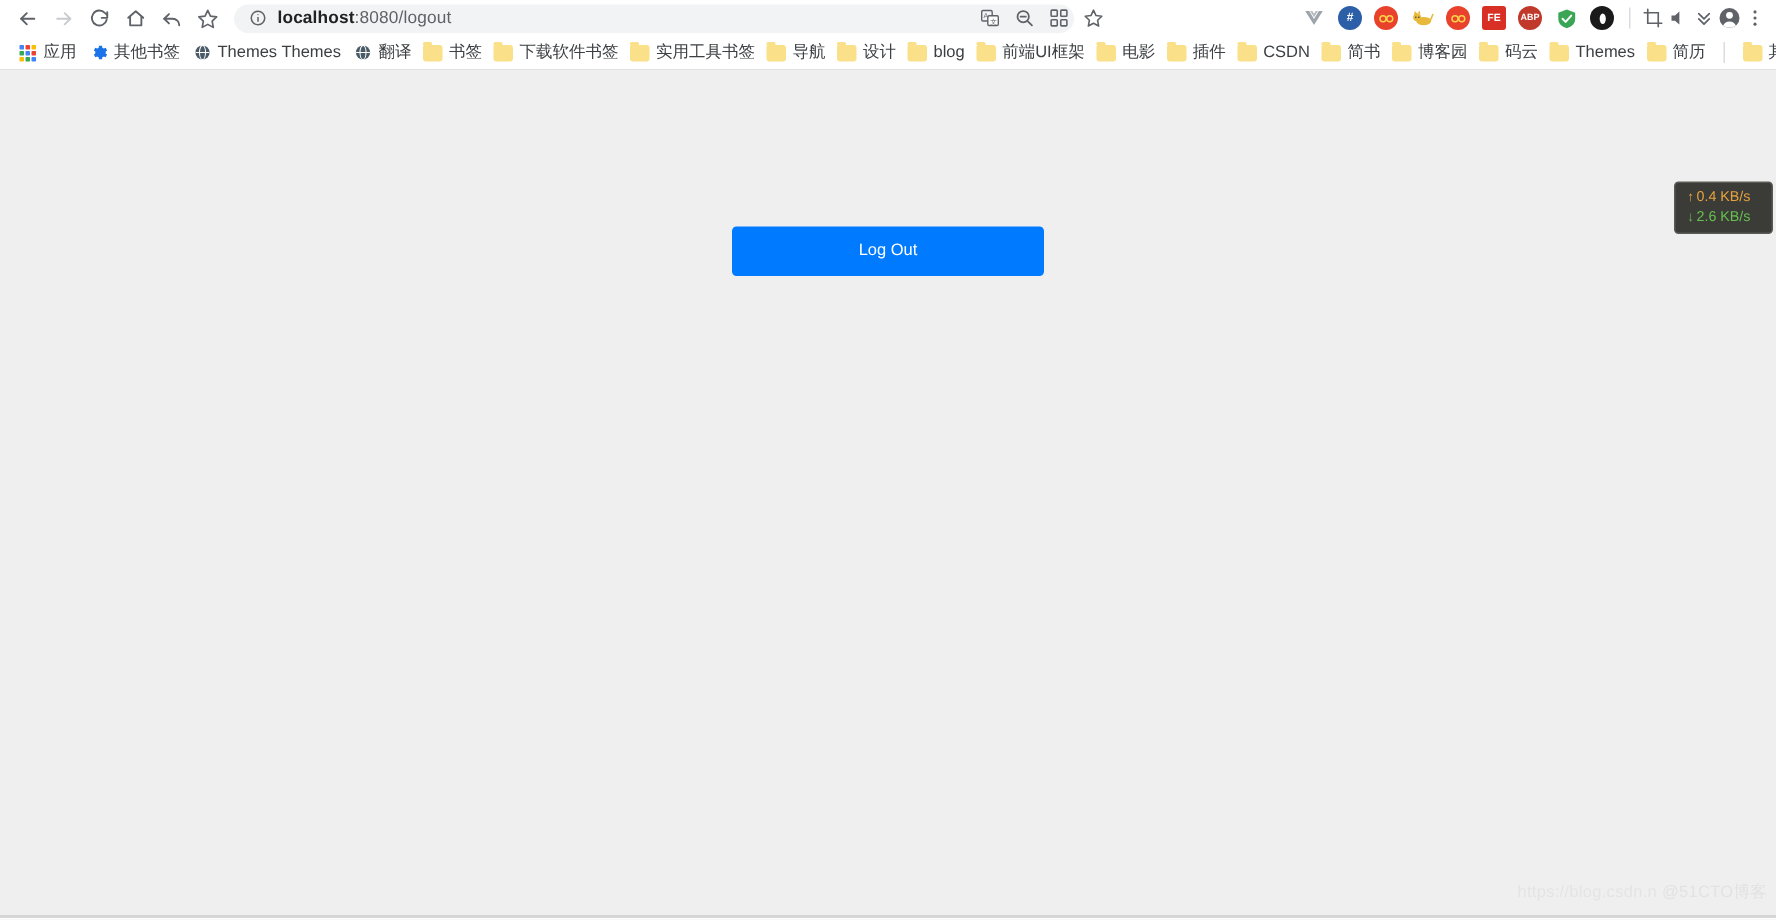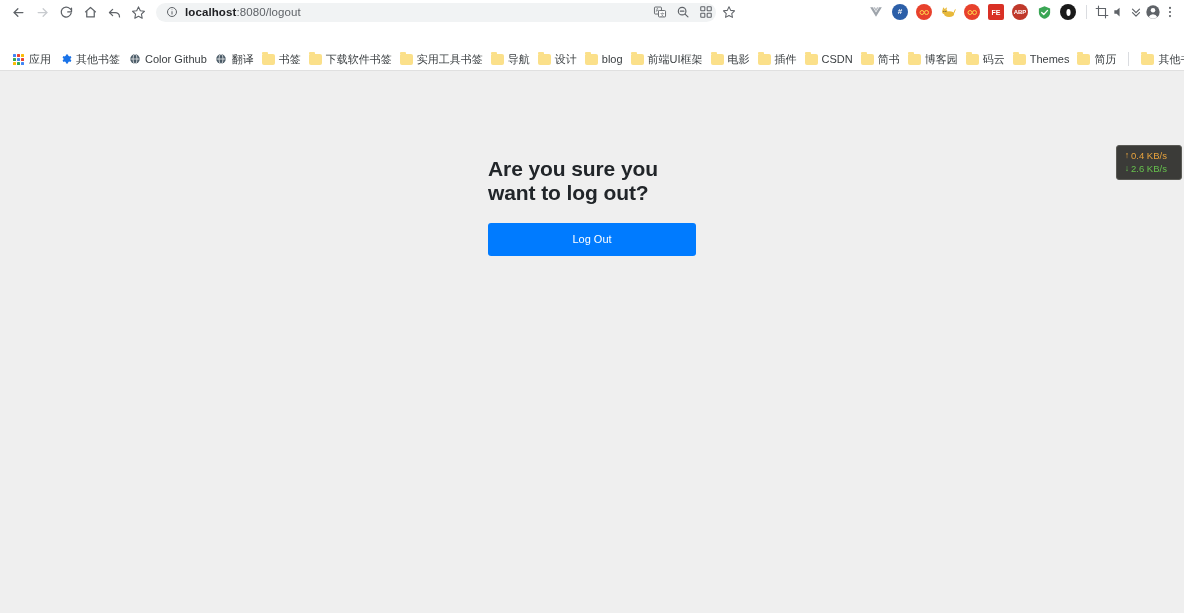--- a/index.html
+++ b/index.html
@@ -123,21 +123,20 @@
   
   .bookmarks-bar {
     height: 23px;
     display: flex;
     align-items: center;
     padding: 0 6px 0 8px;
     box-sizing: border-box;
     background: #ffffff;
     border-bottom: 1px solid #e0e0e0;
     position: relative;
-    margin-top: 24px;
   }
   .bm-item {
     display: flex;
     align-items: center;
     height: 19px;
     padding: 0 4px;
     border-radius: 3px;
     flex: 0 0 auto;
     white-space: nowrap;
   }
@@ -497,21 +496,21 @@
     </div>
 
     <div class="bm-item">
       <span class="bm-icon">
         <svg width="12" height="12" viewBox="0 0 24 24">
           <circle cx="12" cy="12" r="9.5" fill="#4a5a66"></circle>
           <ellipse cx="12" cy="12" rx="4" ry="9.5" fill="none" stroke="#ffffff" stroke-width="1.4"></ellipse>
           <line x1="2.8" y1="12" x2="21.2" y2="12" stroke="#ffffff" stroke-width="1.4"></line>
         </svg>
       </span>
-      <span class="bm-label">Color Github</span>
+      <span class="bm-label">Themes Themes</span>
     </div>
 
     <div class="bm-item">
       <span class="bm-icon">
         <svg width="12" height="12" viewBox="0 0 24 24">
           <circle cx="12" cy="12" r="9.5" fill="#4a5a66"></circle>
           <ellipse cx="12" cy="12" rx="4" ry="9.5" fill="none" stroke="#ffffff" stroke-width="1.4"></ellipse>
           <line x1="2.8" y1="12" x2="21.2" y2="12" stroke="#ffffff" stroke-width="1.4"></line>
         </svg>
       </span>
@@ -632,22 +631,20 @@
         </span>
       <span class="bm-label">其他书签</span>
     </div>
 
   </div>
 </div>
 
 <div class="viewport">
 
   <div class="logout-block">
-    <h1 class="logout-heading">Are you sure you
-want to log out?</h1>
     <button class="logout-button">Log Out</button>
   </div>
 
   <div class="netspeed">
     <div class="netspeed-row up">
       <span class="arrow">↑</span>
       <span>0.4 KB/s</span>
     </div>
     <div class="netspeed-row down">
       <span class="arrow">↓</span>

